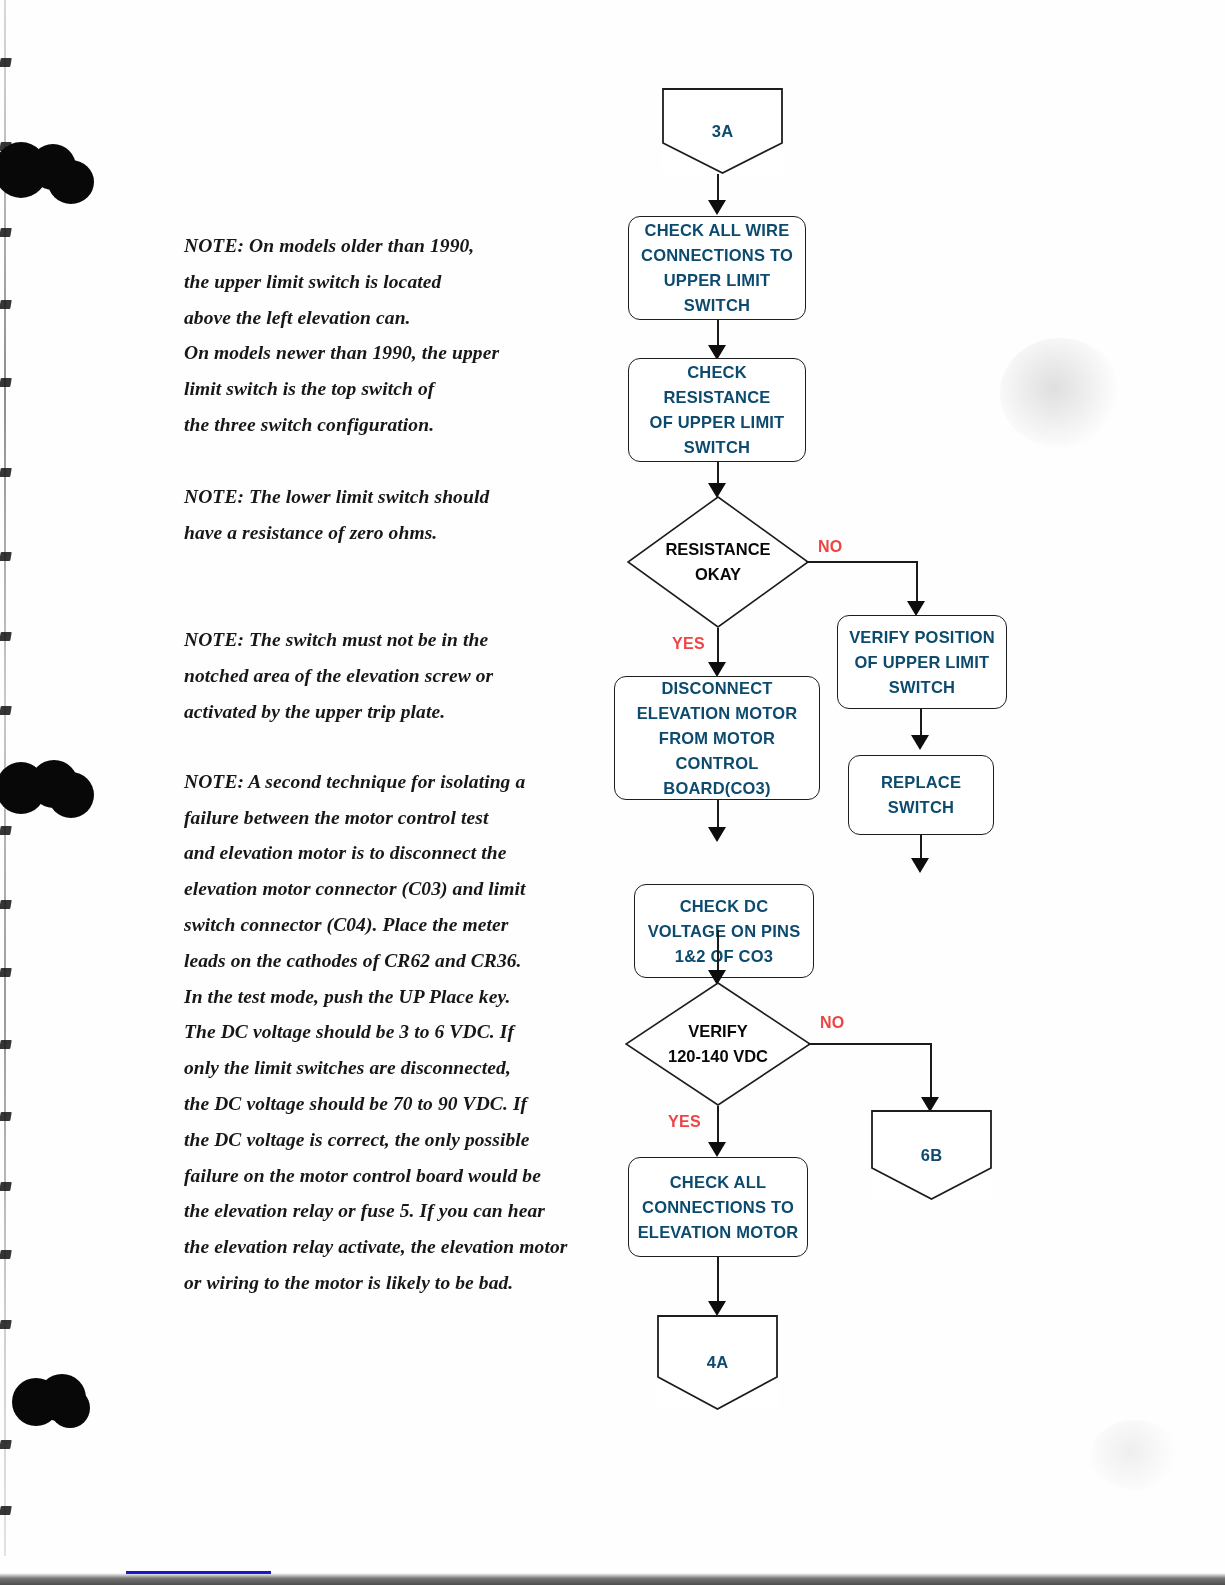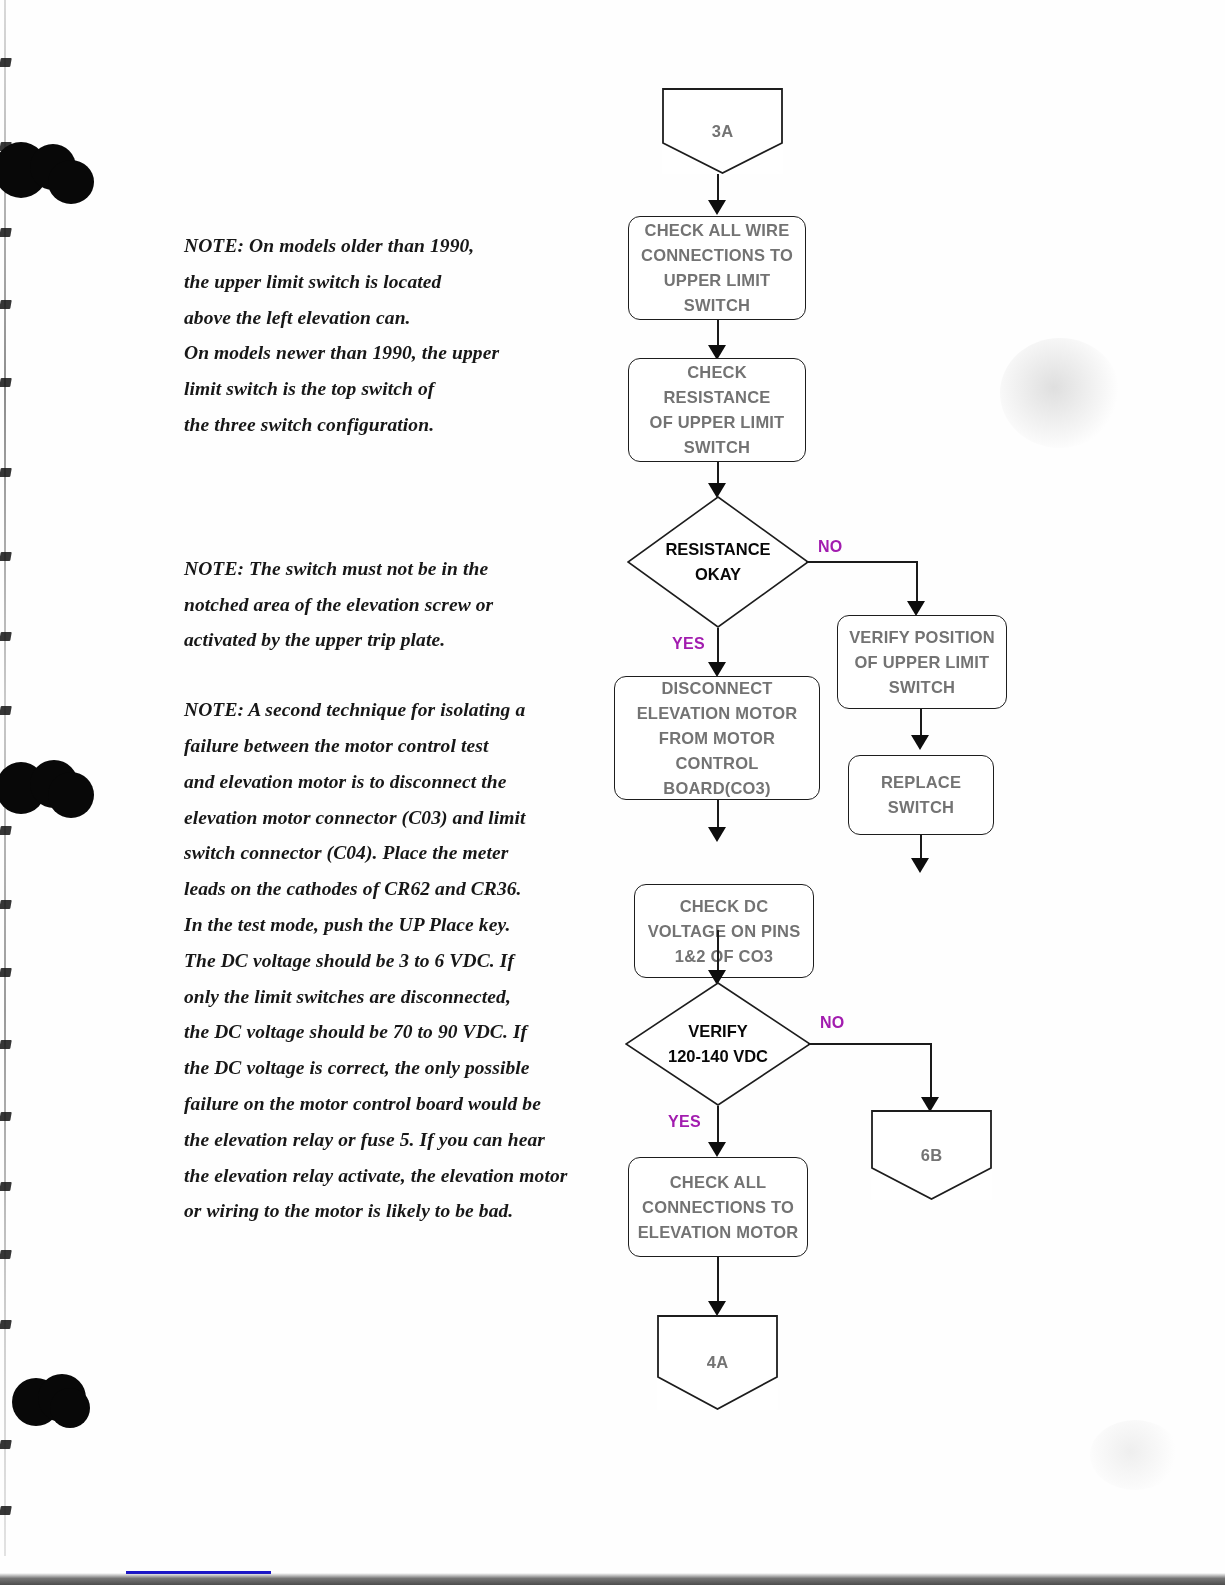--- a/index.html
+++ b/index.html
@@ -29,21 +29,21 @@
   .note{font-family:"Liberation Serif", serif;font-style:italic;font-weight:700;
     font-size:19.5px;line-height:35.8px;color:#171717;letter-spacing:.1px;}
   .note .lead{font-style:italic;font-weight:700;}
   .note-gap-1{height:36px;}
   .note-gap-2{height:36px;}
   .note-gap-3{height:34px;}
 
   
   .flow{position:absolute;left:0;top:0;width:1225px;height:1585px;}
   .node{position:absolute;display:flex;align-items:center;justify-content:center;
-    text-align:center;box-sizing:border-box;color:#737373;
+    text-align:center;box-sizing:border-box;color:#0c4a6e;
     font-family:"Liberation Sans", sans-serif;font-weight:700;font-size:16.5px;
     line-height:25px;letter-spacing:.2px;}
   .node .txt{padding:0 6px;white-space:pre-line;}
 
   .proc{border:1.6px solid #1d1d1d;border-radius:12px;background:#fff;}
   .term{border:1.6px solid #1d1d1d;border-radius:44px;background:#fff;}
 
   .penta{background:#fff;}
   .penta .shape{position:absolute;inset:0;}
   .penta .txt{position:relative;z-index:2;}
@@ -53,21 +53,21 @@
   .diamond .txt{position:absolute;left:0;right:0;top:50%;transform:translateY(-50%);
     text-align:center;z-index:2;font-size:16.5px;line-height:25px;font-weight:700;color:#080808;}
 
   .edge{position:absolute;background:#1a1a1a;}
   .edge.v{width:2.2px;}
   .edge.h{height:2.2px;}
   .arrow{position:absolute;width:0;height:0;
     border-left:9.5px solid transparent;border-right:9.5px solid transparent;
     border-top:15px solid #0d0d0d;}
   .elabel{position:absolute;font-family:"Liberation Sans", sans-serif;font-weight:700;
-    font-size:16px;color:#a21caf;letter-spacing:.3px;}
+    font-size:16px;color:#ef4444;letter-spacing:.3px;}
 </style>
 </head>
 <body>
 
 <div class="page">
 
   <div class="spine-edge"></div>
 
   <div class="spine-tick" style="top:58px;"></div>
   <div class="spine-tick" style="top:142px;"></div>
@@ -114,20 +114,25 @@
       <span>On models older than 1990,</span><br>
       <span>the upper limit switch is located</span><br>
       <span>above the left elevation can.</span><br>
       <span>On models newer than 1990, the upper</span><br>
       <span>limit switch is the top switch of</span><br>
       <span>the three switch configuration.</span>
     </div>
 
     <div class="note-gap-1"></div>
 
+    <div class="note">
+      <span class="lead">NOTE: </span>
+      <span>The lower limit switch should</span><br>
+      <span>have a resistance of zero ohms.</span>
+    </div>
 
     <div class="note-gap-2" style="height:72px;"></div>
 
     <div class="note">
       <span class="lead">NOTE: </span>
       <span>The switch must not be in the</span><br>
       <span>notched area of the elevation screw or</span><br>
       <span>activated by the upper trip plate.</span>
     </div>
 

